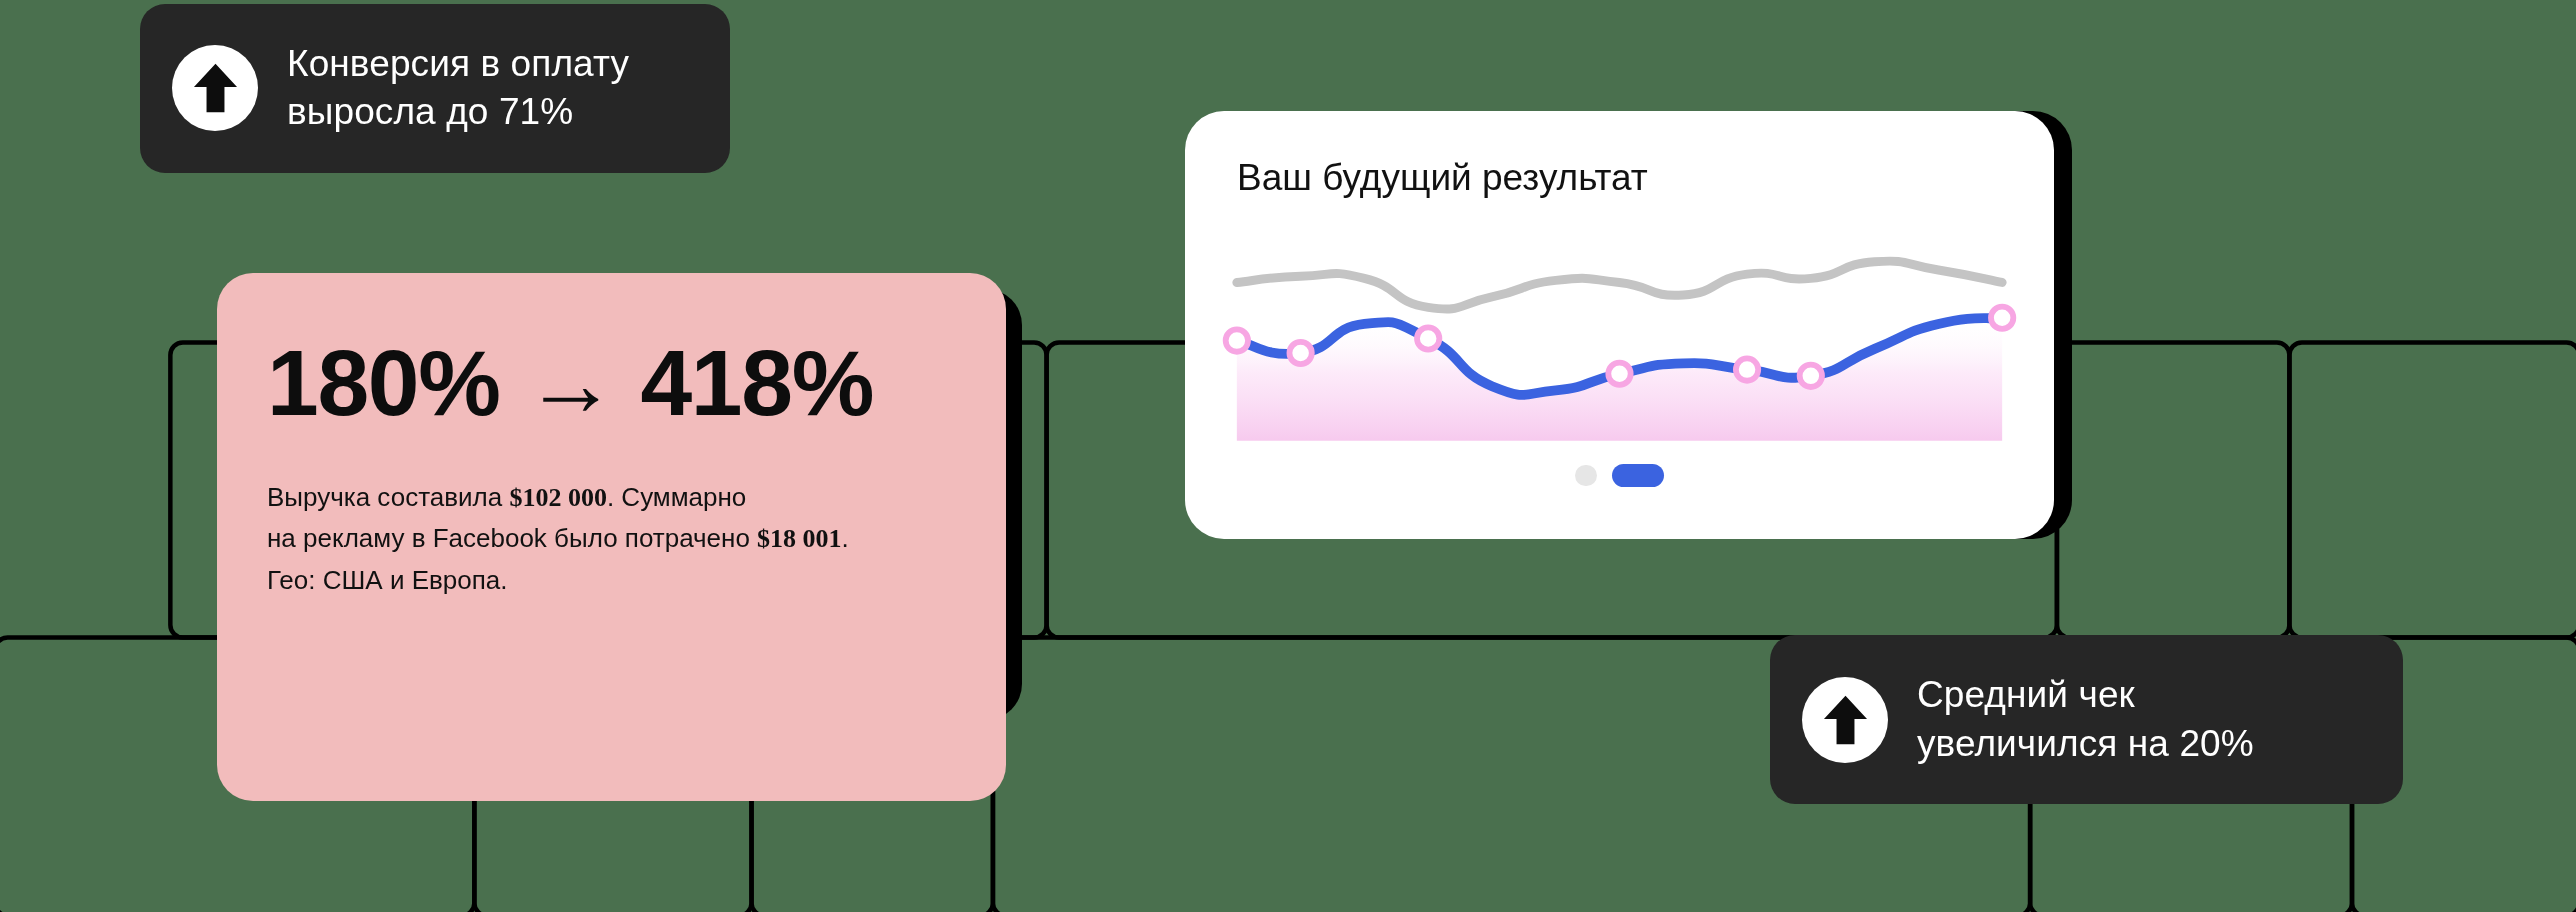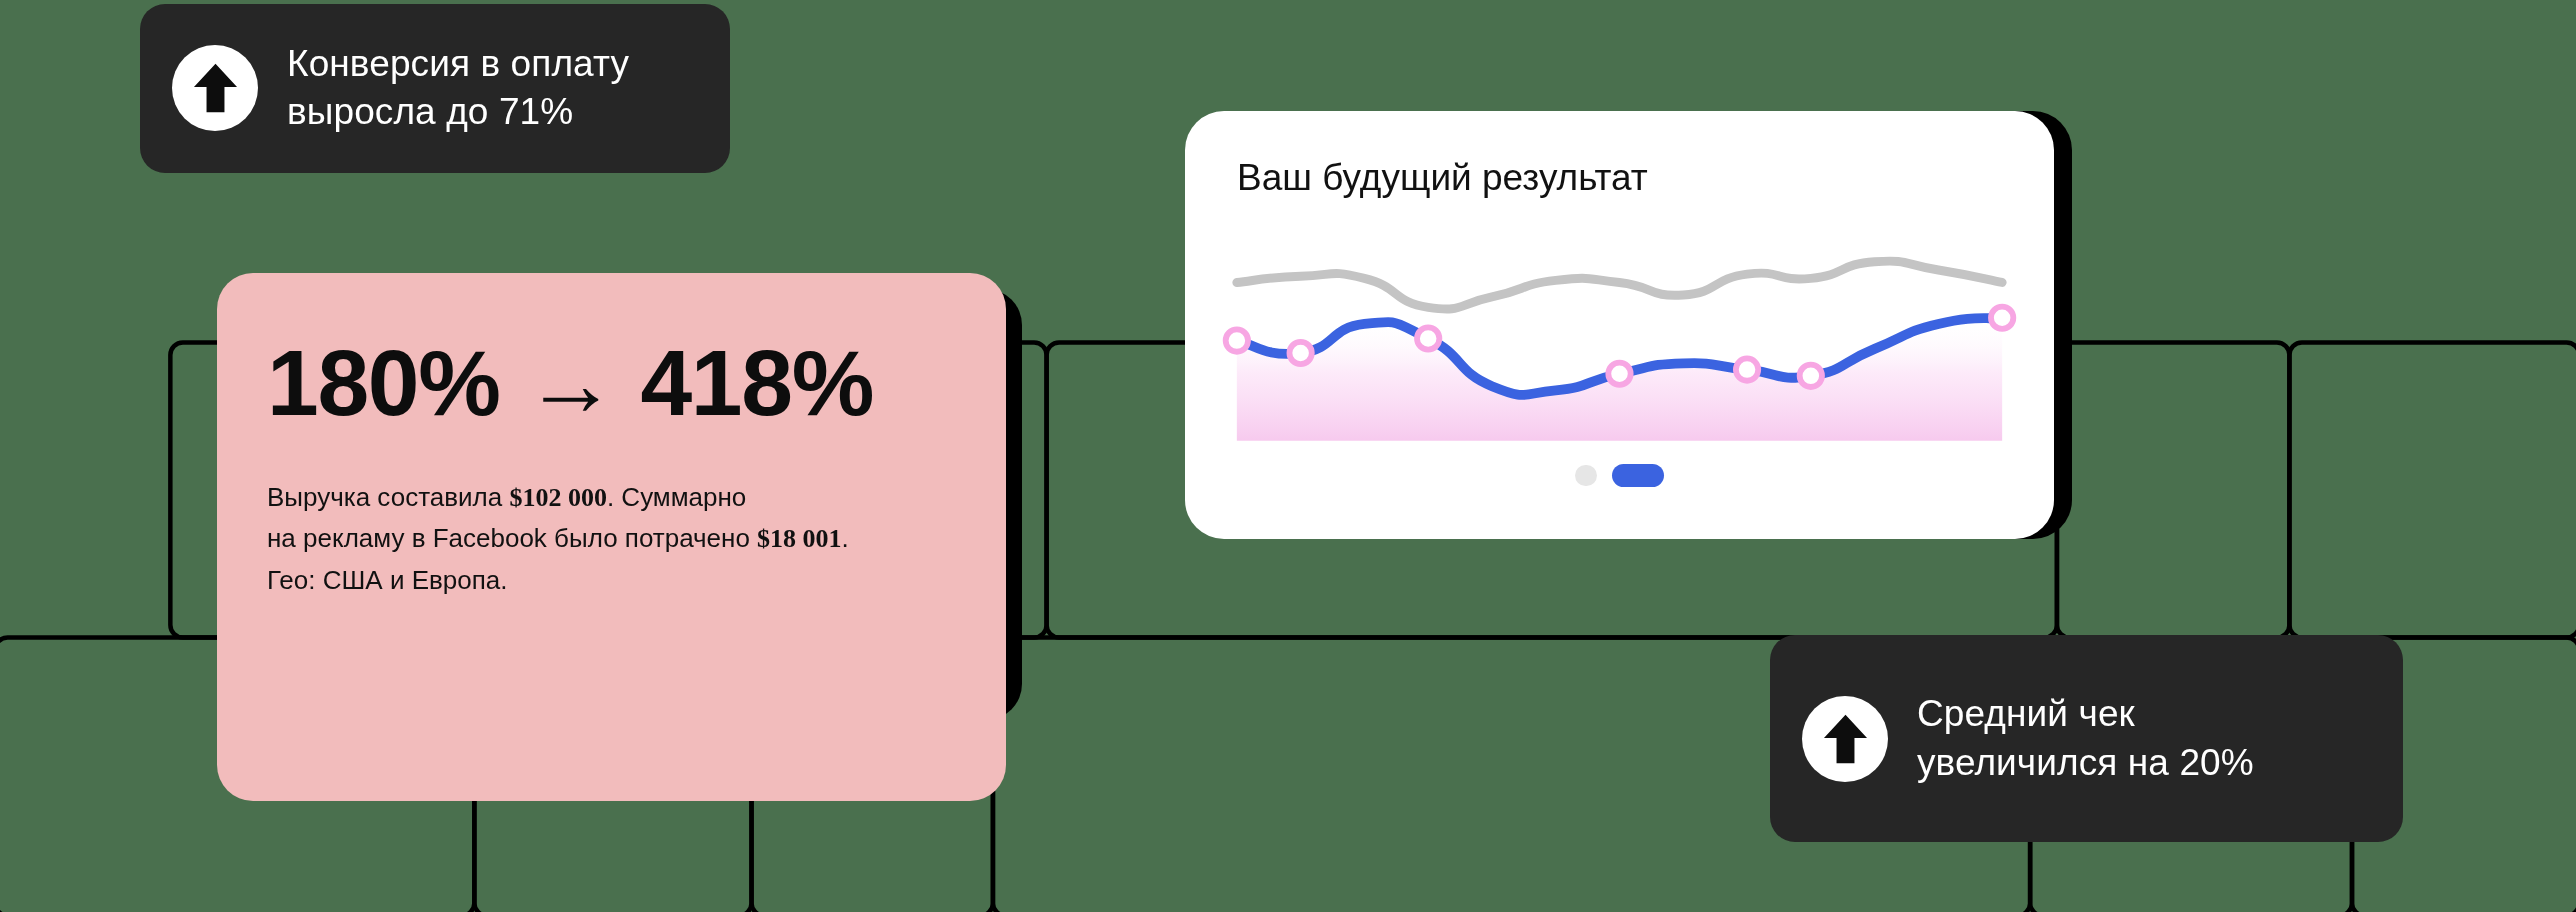--- a/index.html
+++ b/index.html
@@ -39,21 +39,21 @@
     white-space:pre-line;
   }
 
   
   #badge-conversion{
     left:140px;top:3.6px;width:590px;height:169px;
     padding:0 0 0 32px;gap:29px;
   }
   
   #badge-avg-check{
-    left:1770px;top:635px;width:633px;height:207px;
+    left:1770px;top:635px;width:633px;height:169px;
     padding:0 0 0 32px;gap:29px;
   }
 
   
   #case-card-wrap{position:absolute;left:217px;top:273px;width:805px;height:447px;z-index:5;}
   #case-card-shadow{
     position:absolute;left:16px;top:16px;width:789px;height:431px;
     background:#000000;border-radius:36px;
   }
   #case-card{

